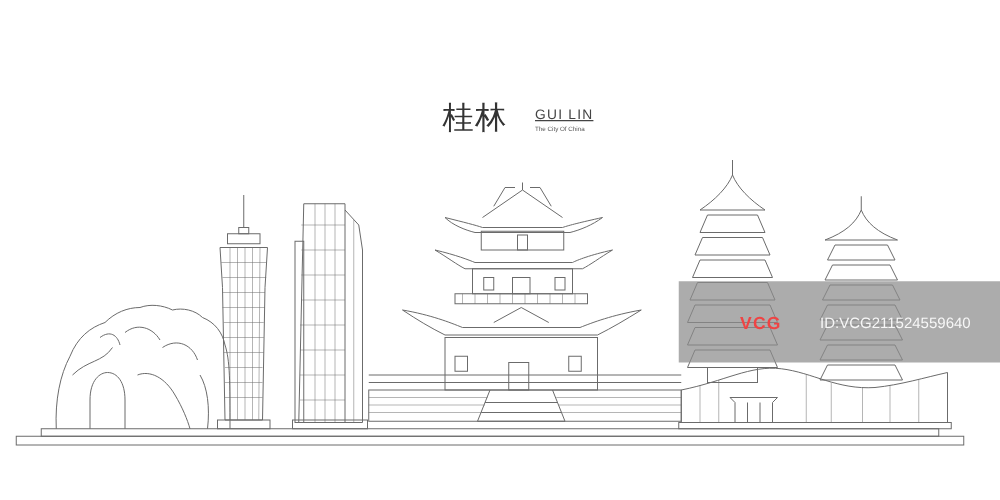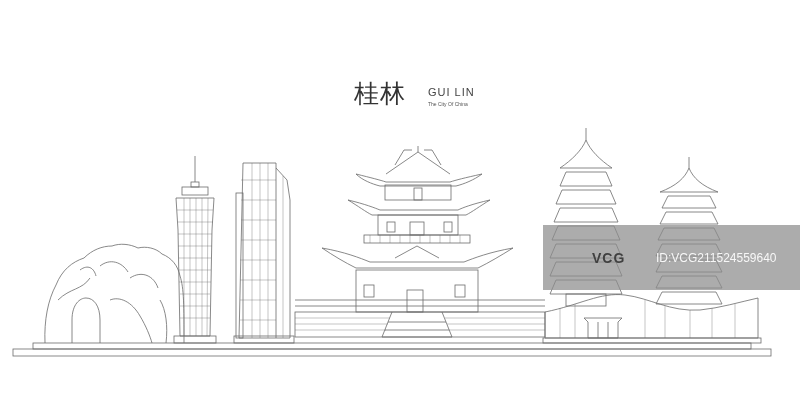--- a/index.html
+++ b/index.html
@@ -1,22 +1,22 @@
 <!DOCTYPE html>
 <html><head>
   <meta charset="utf-8">
   <style>
     html, body { margin:0; padding:0; background:#ffffff; }
     body { width:800px; height:400px; overflow:hidden; position:relative; font-family:"DejaVu Sans", sans-serif; }
     .title-cn { position:absolute; left:354px; top:76px; font-size:25px; color:#333; letter-spacing:1px; line-height:36px; }
-    .title-en { position:absolute; left:428px; top:86px; font-size:11px; color:#444; letter-spacing:1px; font-family:"Liberation Sans", sans-serif; }
+    .title-en { position:absolute; left:428px; top:86px; font-size:11px; color:#444; letter-spacing:1px; font-family:"Liberation Sans", sans-serif;text-decoration:underline; }
     .subtitle-en { position:absolute; left:428px; top:101px; font-size:5px; color:#555; font-family:"Liberation Sans", sans-serif; }
     svg.scene { position:absolute; left:0; top:0; }
     .wm-band { position:absolute; left:543px; top:225px; width:257px; height:65px; background:rgba(140,140,140,0.72); }
-    .wm-logo { position:absolute; left:592px; top:250px; color:#404040; font-size:14px; font-weight:bold; font-family:"Liberation Sans", sans-serif; letter-spacing:1px; }
+    .wm-logo { position:absolute; left:592px; top:250px; color:#ef4444; font-size:14px; font-weight:bold; font-family:"Liberation Sans", sans-serif; letter-spacing:1px; }
     .wm-id { position:absolute; left:656px; top:251px; color:rgba(255,255,255,0.9); font-size:12px; font-family:"Liberation Sans", sans-serif; }
   </style>
 </head>
 <body>
 
 <svg class="scene" width="800" height="400" viewBox="0 0 800 400" fill="none" stroke="#6b6b6b" stroke-width="0.8">
 
   <g>
     <rect x="13" y="349" width="758" height="7"></rect>
     <rect x="33" y="343" width="718" height="6"></rect>

